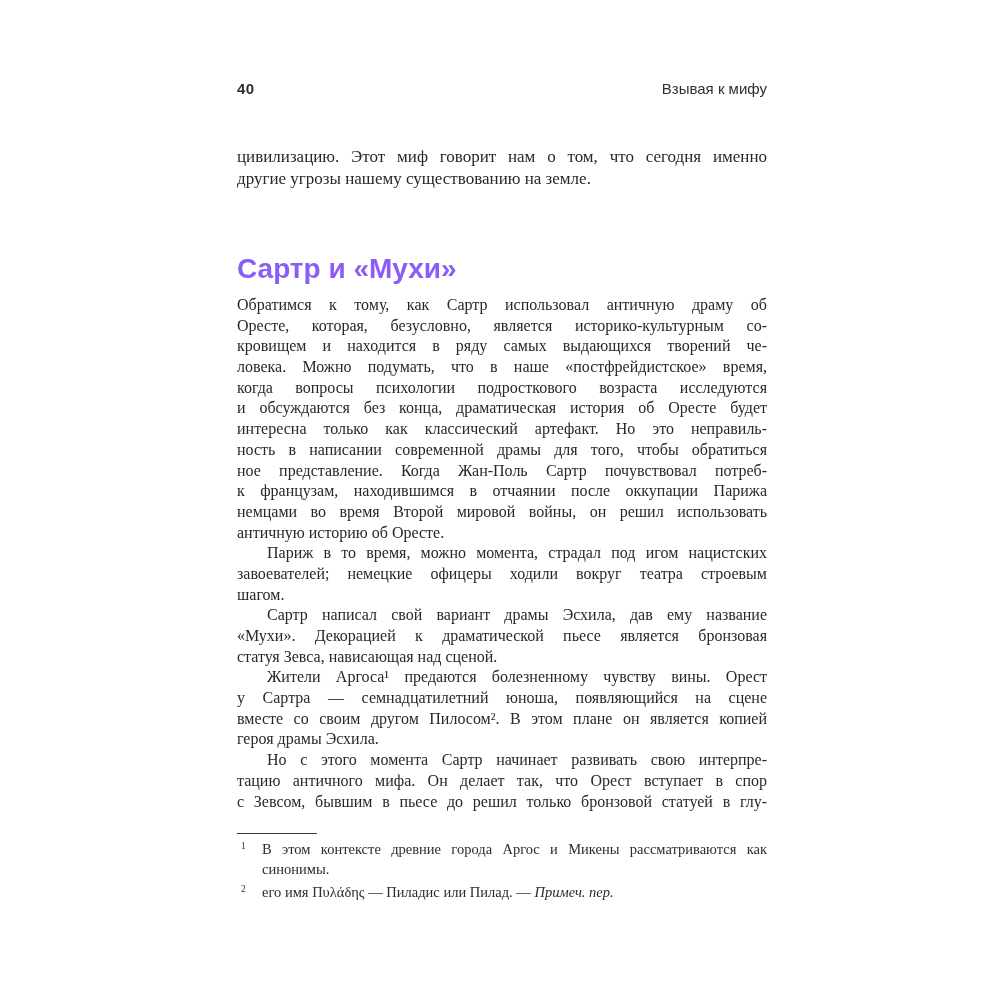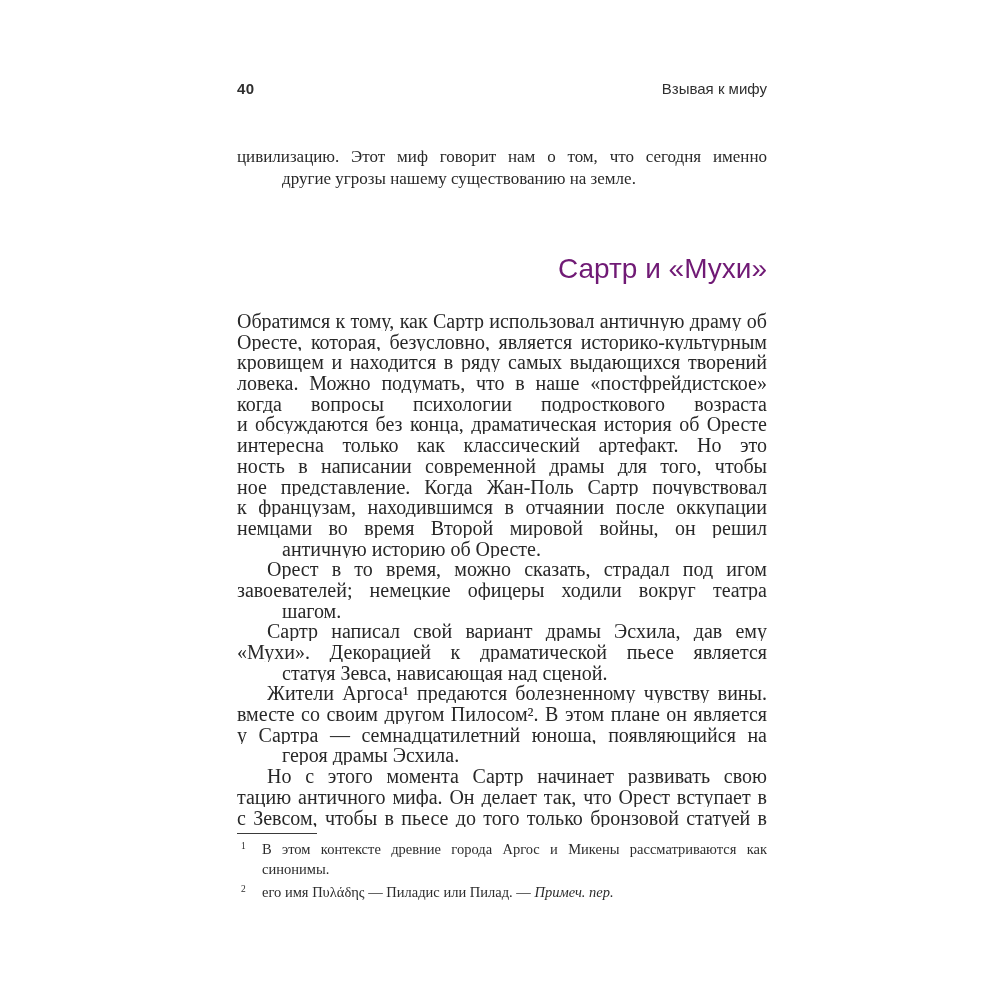--- a/index.html
+++ b/index.html
@@ -16,30 +16,30 @@
   .pagehead .num { font-weight:bold; letter-spacing:0.3px; }
   .cont {
     position:absolute; left:237px; top:147px; width:530px;
     font-size:17px;
   }
   .cont .line { height:22px; }
   .line {
     text-align:justify; text-align-last:justify;
     height:20.7px; overflow:hidden; white-space:normal;
   }
-  .line.last { text-align-last:left;margin-left:45px; }
+  .line.last { text-align-last:left; }
   .line.ind  { text-indent:30px; }
   .heading {
     position:absolute; left:237px; top:253px; width:530px; margin:0;
-    font-family:"Liberation Sans", sans-serif; font-weight:400;
-    font-size:28px; color:#701a75; text-align:right; line-height:1.15;
+    font-family:"Liberation Sans", sans-serif; font-weight:700;
+    font-size:28px; color:#8b5cf6; text-align:left; line-height:1.15;
   }
   .bodytext {
-    position:absolute; left:237px; top:310px; width:530px;
-    font-size:20px;
+    position:absolute; left:237px; top:296px; width:530px;
+    font-size:16px;
   }
   .para { margin:0; padding:0; }
   .fnrule {
     position:absolute; left:237px; top:833px; width:80px; height:0;
     border-top:1.5px solid #3a3a3a;
   }
   .footnotes {
     position:absolute; left:237px; top:841px; width:530px;
     font-size:14.5px; color:#2c2c2c;
   }
@@ -81,39 +81,39 @@
         <div class="line">когда вопросы психологии подросткового возраста исследуются</div>
         <div class="line">и обсуждаются без конца, драматическая история об Оресте будет</div>
         <div class="line">интересна только как классический артефакт. Но это неправиль-</div>
         <div class="line">ность в написании современной драмы для того, чтобы обратиться</div>
         <div class="line">ное представление. Когда Жан-Поль Сартр почувствовал потреб-</div>
         <div class="line">к французам, находившимся в отчаянии после оккупации Парижа</div>
         <div class="line">немцами во время Второй мировой войны, он решил использовать</div>
         <div class="line last">античную историю об Оресте.</div>
       </div>
       <div class="para">
-        <div class="line ind">Орест в то время, можно сказать, страдал под игом нацистских</div>
+        <div class="line ind">Париж в то время, можно момента, страдал под игом нацистских</div>
         <div class="line">завоевателей; немецкие офицеры ходили вокруг театра строевым</div>
         <div class="line last">шагом.</div>
       </div>
       <div class="para">
         <div class="line ind">Сартр написал свой вариант драмы Эсхила, дав ему название</div>
         <div class="line">«Мухи». Декорацией к драматической пьесе является бронзовая</div>
         <div class="line last">статуя Зевса, нависающая над сценой.</div>
       </div>
       <div class="para">
         <div class="line ind">Жители Аргоса¹ предаются болезненному чувству вины. Орест</div>
+        <div class="line">у Сартра — семнадцатилетний юноша, появляющийся на сцене</div>
         <div class="line">вместе со своим другом Пилосом². В этом плане он является копией</div>
-        <div class="line">у Сартра — семнадцатилетний юноша, появляющийся на сцене</div>
         <div class="line last">героя драмы Эсхила.</div>
       </div>
       <div class="para">
         <div class="line ind">Но с этого момента Сартр начинает развивать свою интерпре-</div>
         <div class="line">тацию античного мифа. Он делает так, что Орест вступает в спор</div>
-        <div class="line">с Зевсом, чтобы в пьесе до того только бронзовой статуей в глу-</div>
+        <div class="line">с Зевсом, бывшим в пьесе до решил только бронзовой статуей в глу-</div>
       </div>
     </section>
 
   <div class="fnrule"></div>
 
   <section class="footnotes">
       <div class="fn">
         <span class="fnm">1</span>
         <div class="fline">В этом контексте древние города Аргос и Микены рассматриваются как</div>
         <div class="fline last">синонимы.</div>

